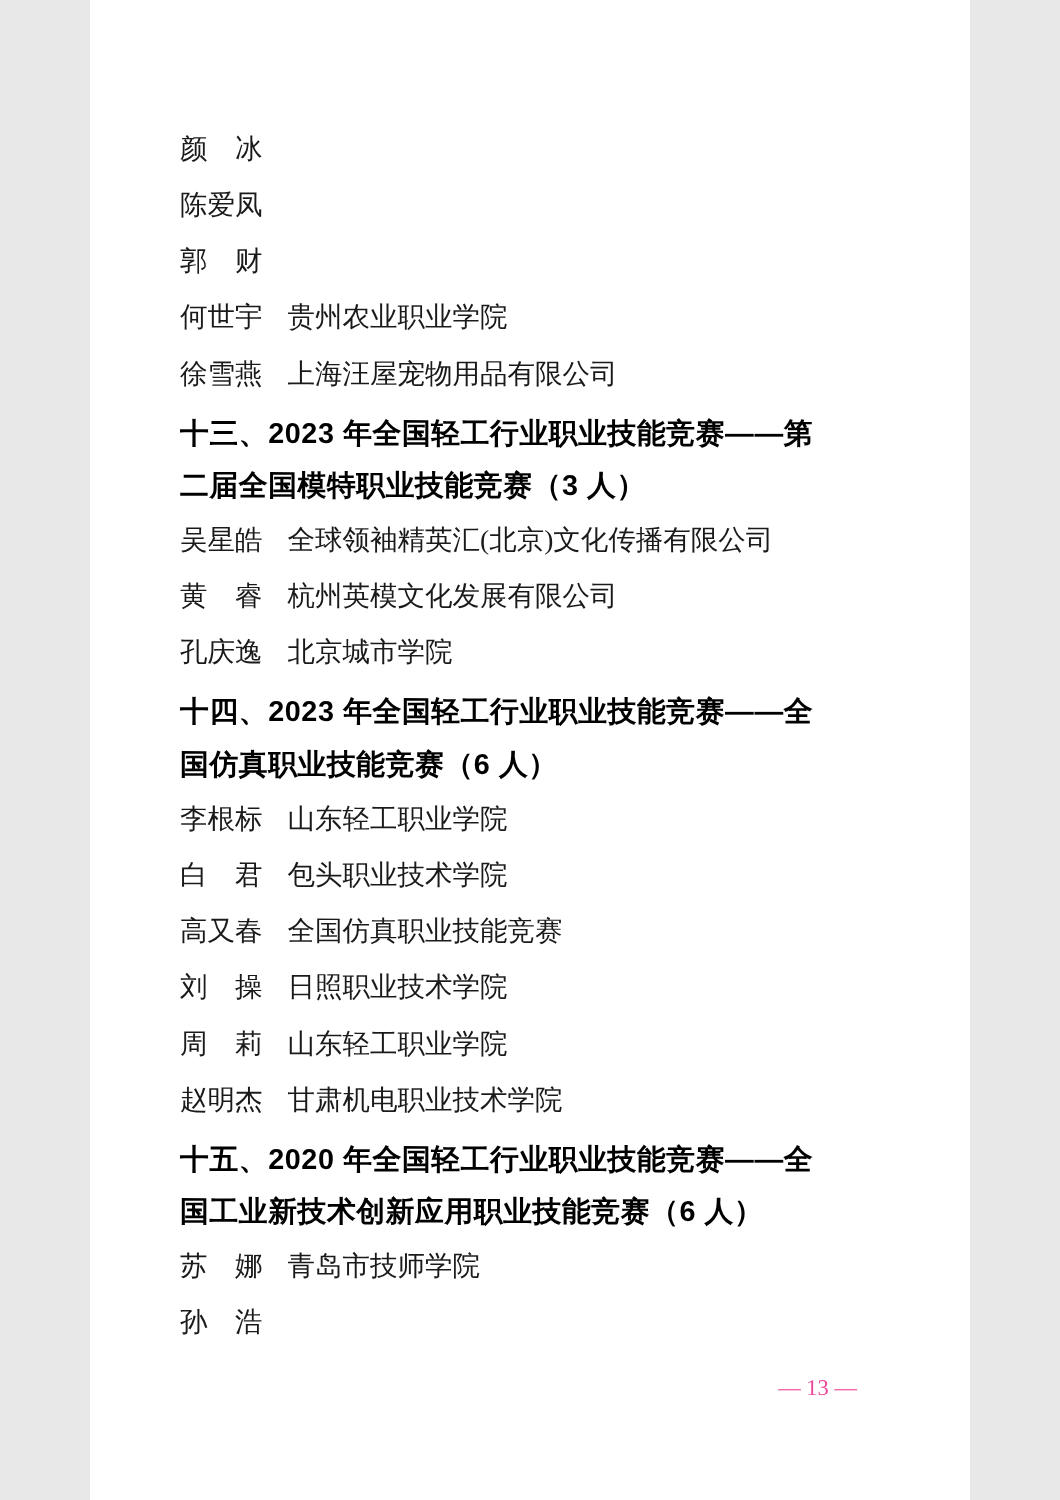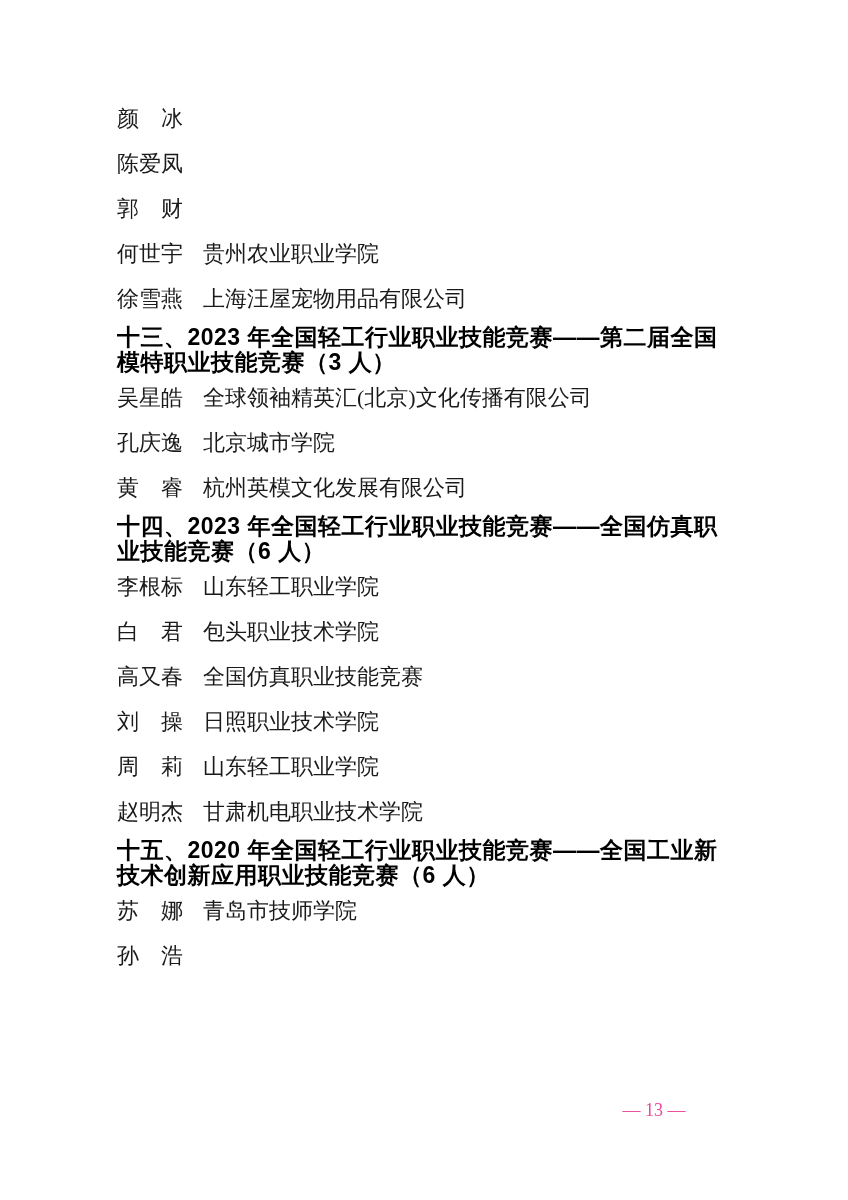--- a/index.html
+++ b/index.html
@@ -1,23 +1,23 @@
 <!DOCTYPE html>
 <html><head>
 <meta charset="utf-8">
 <style>
   html, body { margin: 0; padding: 0; background: #e8e8e8; }
   .page {
     position: relative;
-    width: 848px;
+    width: 704px;
     height: 1200px;
     margin: 0 auto;
     background: #ffffff;
     box-sizing: border-box;
-    padding: 96px 111px 0 117px;
+    padding: 96px 111px 0 72px;
     font-family: "Liberation Serif", serif;
     color: #1a1a1a;
     overflow: hidden;
   }
   .entry-row {
     display: flex;
     align-items: center;
     height: 45px;
     font-size: 22px;
     white-space: pre;
@@ -27,21 +27,21 @@
     width: 66px;
     overflow: visible;
   }
   .entry-org {
     margin-left: 20px;
   }
   .section-heading {
     font-family: "Liberation Sans", sans-serif;
     font-weight: 700;
     font-size: 23px;
-    line-height: 25px;
+    line-height: 42px;
     color: #000000;
     margin: 4px 0 0 0;
     letter-spacing: 0.5px;
   }
   .page-footer {
     position: absolute;
     top: 1100px;
     left: 0;
     width: 100%;
     text-align: center;
@@ -77,26 +77,26 @@
     </div>
   </div>
 
   <div>
     <h2 class="section-heading">十三、2023 年全国轻工行业职业技能竞赛——第二届全国模特职业技能竞赛（3 人）</h2>
     <div class="entry-row">
       <span class="entry-name">吴星皓</span>
       <span class="entry-org">全球领袖精英汇(北京)文化传播有限公司</span>
     </div>
     <div class="entry-row">
+      <span class="entry-name">黄　睿</span>
+      <span class="entry-org">杭州英模文化发展有限公司</span>
+    </div>
+    <div class="entry-row">
       <span class="entry-name">孔庆逸</span>
       <span class="entry-org">北京城市学院</span>
-    </div>
-    <div class="entry-row">
-      <span class="entry-name">黄　睿</span>
-      <span class="entry-org">杭州英模文化发展有限公司</span>
     </div>
   </div>
 
   <div>
     <h2 class="section-heading">十四、2023 年全国轻工行业职业技能竞赛——全国仿真职业技能竞赛（6 人）</h2>
     <div class="entry-row">
       <span class="entry-name">李根标</span>
       <span class="entry-org">山东轻工职业学院</span>
     </div>
     <div class="entry-row">

